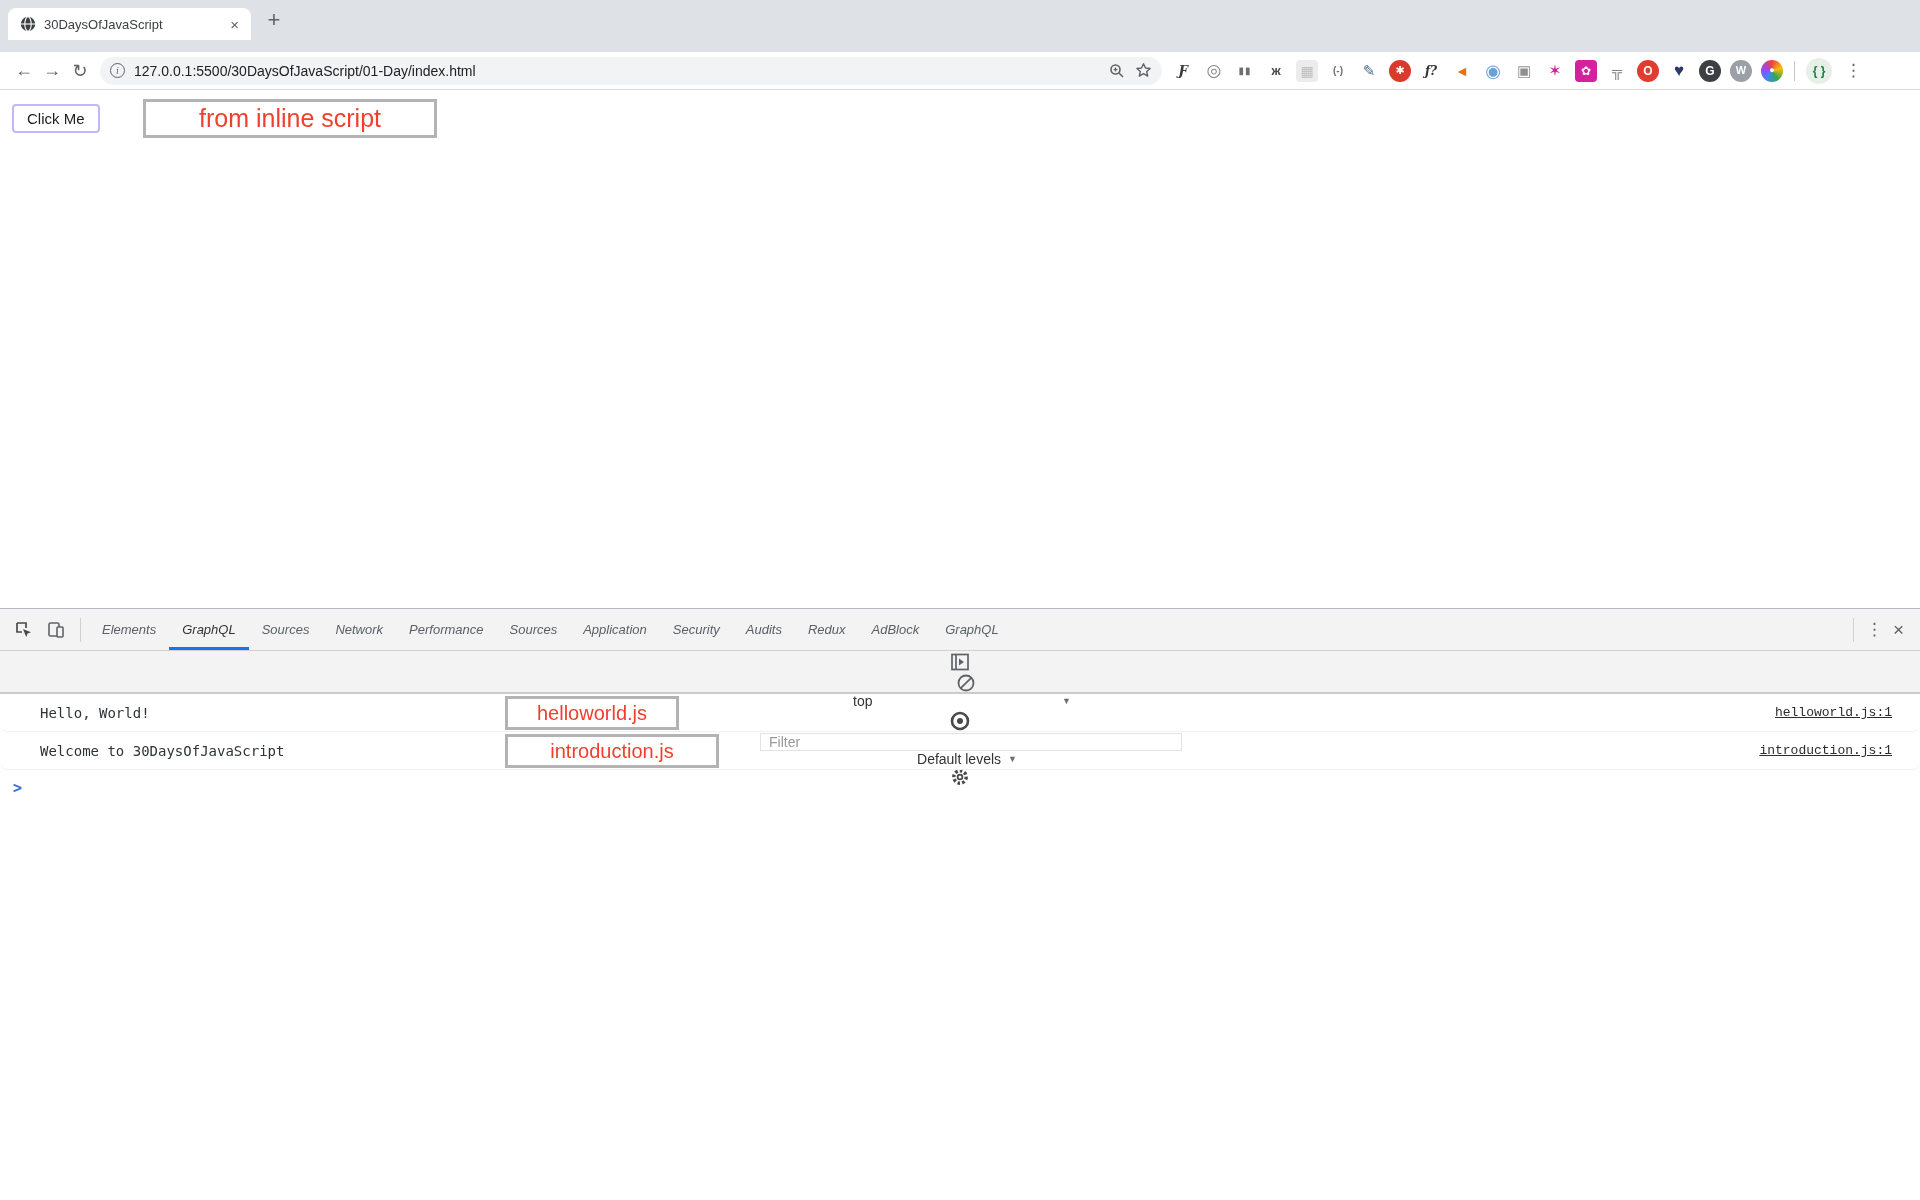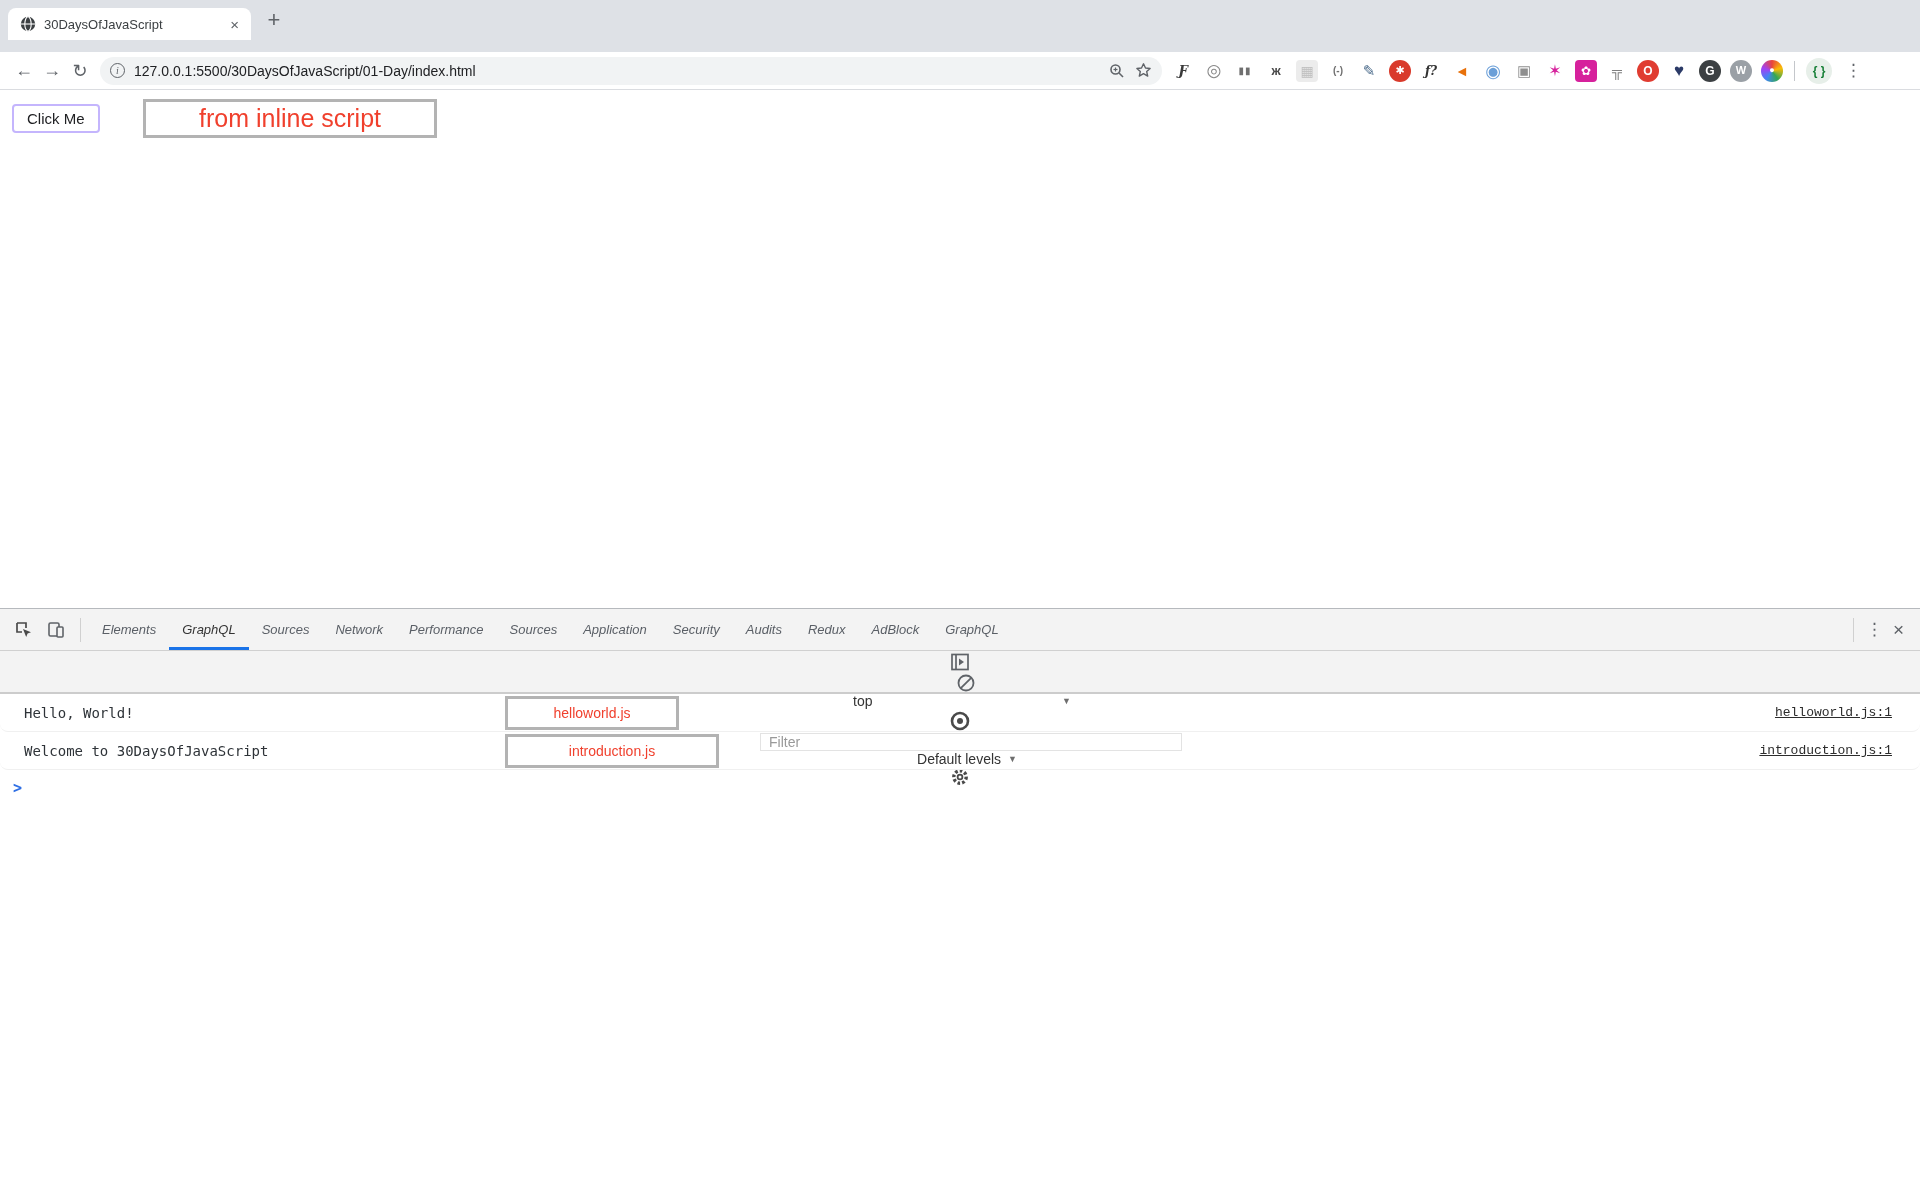--- a/index.html
+++ b/index.html
@@ -58,28 +58,28 @@
   .tb-sep { width:1px; height:26px; background:#d0d0d0; margin:0 12px; }
   #context-select { width:222px; display:flex; align-items:center; justify-content:space-between;
                     font-size:14px; color:#333; padding-left:4px; }
   .caret { font-size:9px; color:#6e6e6e; }
   #filter-input { width:422px; height:26px; margin-left:22px; border:1px solid #e3e3e3; background:#fff;
                   font-size:14px; color:#333; padding:0 8px; outline:none; font-family:"Liberation Sans",sans-serif; }
   #filter-input::placeholder { color:#999; }
   #levels-select { display:flex; align-items:center; gap:7px; margin-left:14px; font-size:14px; color:#333; }
   #dt-toolbar .spacer { flex:1; }
 
-  .con-row { position:relative; min-height:38px; display:flex; align-items:center; padding:0 28px 0 24px;
+  .con-row { position:relative; min-height:38px; display:flex; align-items:center; padding:0 28px 0 40px;
              border-bottom:1px solid var(--row-border); font-family:"DejaVu Sans Mono",monospace;
              font-size:14px; color:var(--console-text);border-radius:8px; }
   .src-link { margin-left:auto; font-family:Liberation Mono, monospace; font-size:13px; color:#2c2c2c;
               text-decoration:underline; }
   .ann-box { position:absolute; left:505px; top:2px; height:34px; border:3px solid var(--annotation-border);
              background:#fff; display:flex; align-items:center; justify-content:center;
-             color:var(--accent-red); font-size:14px; font-family:"Liberation Sans",sans-serif; }
+             color:var(--accent-red); font-size:20px; font-family:"Liberation Sans",sans-serif; }
   .ann-1 { width:174px; }
   .ann-2 { width:214px; }
   #prompt-row { height:36px; display:flex; align-items:center; padding-left:13px;
                 font-family:"DejaVu Sans Mono",monospace; font-size:15px; font-weight:bold; color:var(--prompt-blue); }
 
   svg { display:block; }
 </style>
 </head>
 <body>
 

